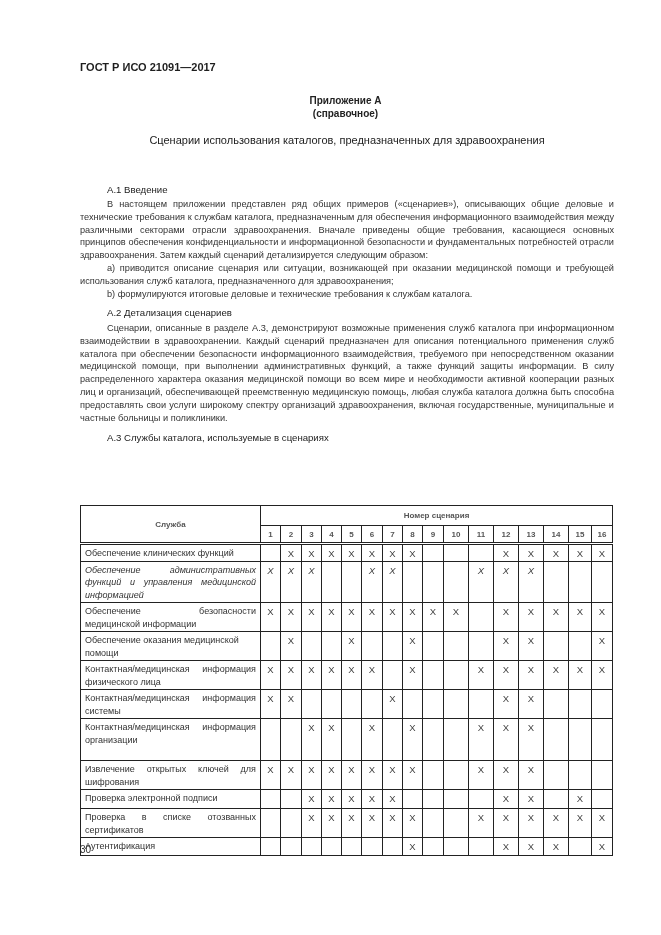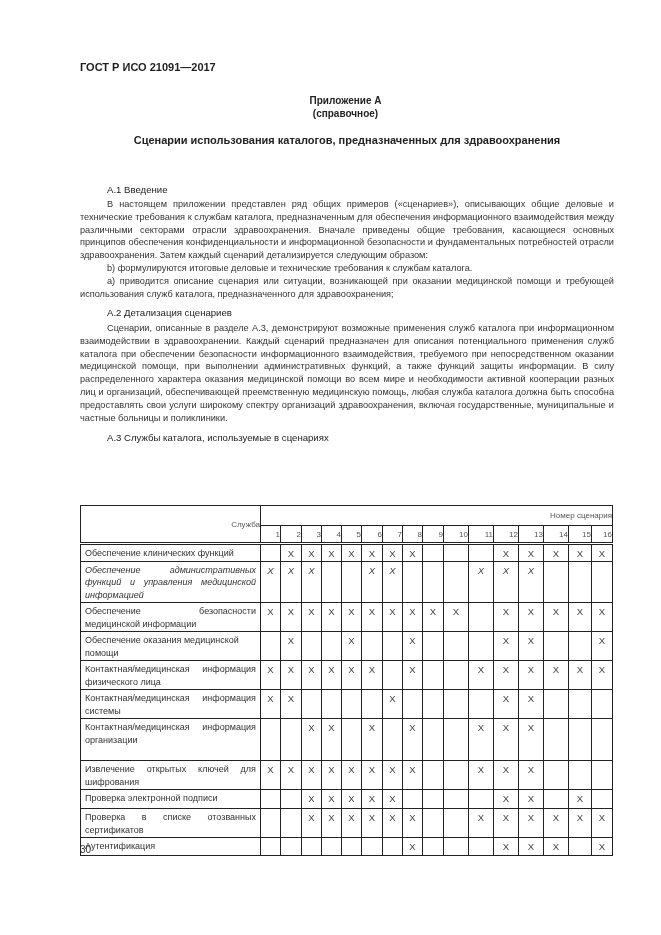--- a/index.html
+++ b/index.html
@@ -2,29 +2,29 @@
 <html><head>
 <meta charset="utf-8">
 <style>
   html, body { margin: 0; padding: 0; background: #ffffff; }
   body { width: 661px; height: 935px; position: relative; overflow: hidden;
          font-family: "Liberation Sans", "DejaVu Sans", sans-serif; color: #2b2b2b; }
   .page { position: absolute; left: 0; top: 0; width: 661px; height: 935px; }
   .doc-id { position: absolute; left: 80px; top: 61px; font-size: 11px; font-weight: bold; color: #1e1e1e; }
   .annex { position: absolute; left: 0; width: 691px; top: 94px; text-align: center; font-size: 10px; font-weight: bold; line-height: 13px; color: #222; }
   .annex div { width: 100%; }
-  .doc-title { position: absolute; left: 80px; width: 534px; top: 134px; text-align: center; font-size: 11px; font-weight: bold; color: #222; }
+  .doc-title { position: absolute; left: 80px; width: 534px; top: 134px; text-align: center; font-size: 11px; font-weight: normal; color: #222; }
   .section-h { position: absolute; left: 107px; font-size: 9.6px; font-weight: normal; color: #222; }
   .para { position: absolute; left: 80px; width: 534px; font-size: 9.2px; line-height: 12.8px; text-align: justify; color: #333; }
   .para p { margin: 0; text-indent: 27px; text-align: justify; }
   .table-caption { position: absolute; left: 80px; top: 482px; font-size: 9.2px; color: #333; }
   .table-caption .spaced { letter-spacing: 2.4px; }
   table.svc { position: absolute; left: 80px; top: 505px; border-collapse: collapse; table-layout: fixed; font-size: 9px; color: #333; }
   table.svc td, table.svc th { border: 1px solid #222; padding: 0; font-weight: normal; }
-  table.svc th { font-size: 8px; color: #555; text-align: right; }
+  table.svc th { font-size: 8px; color: #555; text-align: center; font-weight: bold; }
   table.svc td.name { text-align: left; padding: 2px 4px 1px 4px; line-height: 12.5px; vertical-align: top; font-size: 9px; color: #333; }
   table.svc td.name.justify { text-align: justify; text-align-last: left; }
   table.svc td.mark { text-align: center; vertical-align: top; padding-top: 3px; font-size: 9.5px; color: #444; }
   table.svc tr.hdr-nums th { border-bottom: 3px double #222; height: 16px; }
   .page-num { position: absolute; left: 80px; top: 844px; font-size: 10px; color: #333; }
 </style>
 </head>
 <body>
 
 <div class="page">
@@ -34,22 +34,22 @@
   <div class="annex">
     <div>Приложение А</div>
     <div>(справочное)</div>
   </div>
 
   <div class="doc-title">Сценарии использования каталогов, предназначенных для здравоохранения</div>
 
   <div class="section-h" style="top:184px;">А.1 Введение</div>
   <div class="para" style="top:198px;">
     <p>В настоящем приложении представлен ряд общих примеров («сценариев»), описывающих общие деловые и технические требования к службам каталога, предназначенным для обеспечения информационного взаимодействия между различными секторами отрасли здравоохранения. Вначале приведены общие требования, касающиеся основных принципов обеспечения конфиденциальности и информационной безопасности и фундаментальных потребностей отрасли здравоохранения. Затем каждый сценарий детализируется следующим образом:</p>
+    <p>a) приводится описание сценария или ситуации, возникающей при оказании медицинской помощи и требующей использования служб каталога, предназначенного для здравоохранения;</p>
     <p>b) формулируются итоговые деловые и технические требования к службам каталога.</p>
-    <p>a) приводится описание сценария или ситуации, возникающей при оказании медицинской помощи и требующей использования служб каталога, предназначенного для здравоохранения;</p>
   </div>
 
   <div class="section-h" style="top:307px;">А.2 Детализация сценариев</div>
   <div class="para" style="top:322px;">
     <p>Сценарии, описанные в разделе А.3, демонстрируют возможные применения служб каталога при информационном взаимодействии в здравоохранении. Каждый сценарий предназначен для описания потенциального применения служб каталога при обеспечении безопасности информационного взаимодействия, требуемого при непосредственном оказании медицинской помощи, при выполнении административных функций, а также функций защиты информации. В силу распределенного характера оказания медицинской помощи во всем мире и необходимости активной кооперации разных лиц и организаций, обеспечивающей преемственную медицинскую помощь, любая служба каталога должна быть способна предоставлять свои услуги широкому спектру организаций здравоохранения, включая государственные, муниципальные и частные больницы и поликлиники.</p>
   </div>
 
   <div class="section-h" style="top:432px;">А.3 Службы каталога, используемые в сценариях</div>
 
 

